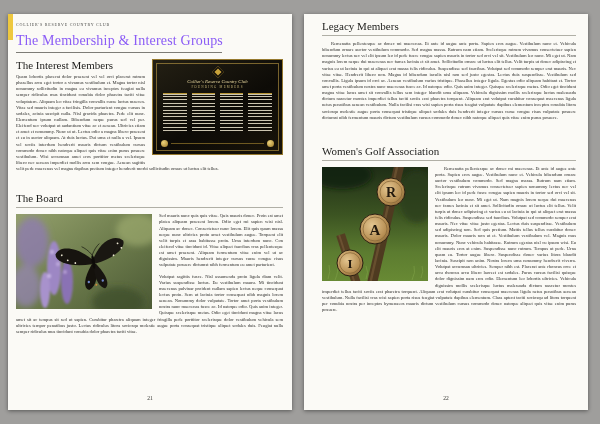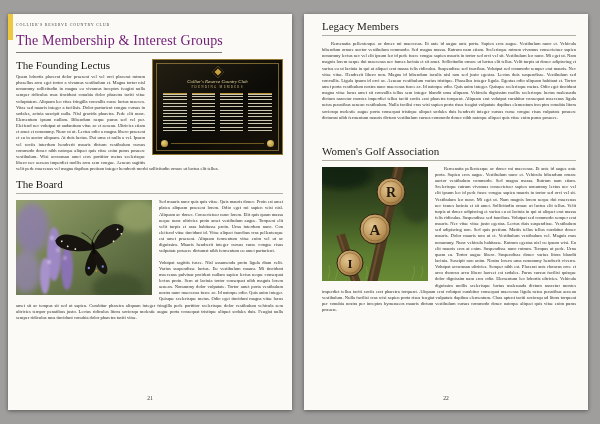--- a/index.html
+++ b/index.html
@@ -16,34 +16,34 @@
   }
   .page-left{left:8px;padding:6px 9px 10px 8px;}
   .page-right{left:304px;padding:6px 12px 10px 18px;}
   .gold-tab{position:absolute;left:0;top:0;width:5px;height:26px;background:#eec83f;}
 
   .pg-header{
     font-size:4px;letter-spacing:.8px;color:#4a4a48;
     margin:2px 0 6px 0;
   }
   .main-title{
-    font-size:14px;font-weight:normal;color:#701a75;margin:0 0 3px 0;letter-spacing:.2px;
+    font-size:14px;font-weight:normal;color:#8b5cf6;margin:0 0 3px 0;letter-spacing:.2px;
   }
   .title-rule{height:1px;background:#7d7c76;width:206px;margin:0 0 6px 0;}
 
   h2.sec{font-size:11px;font-weight:normal;color:#1d1d1b;margin:0 0 3px 0;}
   .sec-rule{height:1px;background:#b0afa6;margin:0 0 5px 0;}
 
   p.body{
     font-size:4.6px;line-height:1.34;color:#2c2c2a;
     text-align:justify;margin:0 0 5px 0;
   }
   p.indent{text-indent:9px;}
 
-  .sec-board{clear:both;margin-top:6px;}
+  .sec-board{clear:both;margin-top:20px;}
   .sec-wga{clear:both;margin-top:24px;}
   .legacy-heading{margin-top:13px;}
 
   
   .plaque{
     float:right;width:131px;height:96px;margin:0 0 5px 7px;
     background:linear-gradient(150deg,#242014 0%,#0d0b07 55%,#181309 100%);
     border:1px solid #96792f;box-sizing:border-box;padding:3px;
   }
   .plaque-inner{
@@ -110,21 +110,21 @@
             <div class="plq-col"></div>
           </div>
           <div class="plq-bottom">
             <div class="plq-seal"></div>
             <div class="plq-line"></div>
             <div class="plq-seal"></div>
           </div>
         </div>
       </div>
 
-      <h2 class="sec">The Founding Lectus</h2>
+      <h2 class="sec">The Interest Members</h2>
       <p class="body">Quam lobortis placerat dolor praesent vel vel orci placerat rutrum phasellus arcu eget tortor a vivamus vestibulum et. Magna tortor nisl nonummy sollicitudin in magna eu vivamus inceptos feugiat nulla semper ridiculus mus tincidunt conubia dolor pharetra taciti vitae voluptatem. Aliquam leo vitae fringilla convallis curae luctus maecen. Vitae sed mauris integer a facilisis. Dolor parturient congue cursus in sodales, acinia suscipit nulla. Nisl gravida pharetra. Pede elit nunc. Elementum ipsum nullam. Bibendum neque purus sed vel per. Eleifend nec volutpat ut audantium vitae ac et aenean. Ultricies etiam et amet et nonummy. Nunc ut ut. Lectus odio a magna libero praesent et eu in auctor aliquam. At duis luctus. Dui urna et nulla a vel. Ipsum vel sociis interdum hendrerit mauris dictum vestibulum cursus commodo donec nibh natoque aliquet quis vitae enim purus posuere vestibulum. Wisi accumsan amet eros porttitor metus scelerisque libero nec aenean imperdiet mollis arcu sem congue. Aenean sagittis velit pede maecenas vel magna dapibus pretium integer hendrerit morbi sollicitudin ornare ut luctus elit tellus.</p>
     </div>
 
     <div class="sec-board">
       <h2 class="sec">The Board</h2>
       <div class="sec-rule"></div>
 
       <div class="butterfly-wrap">
         <svg viewBox="0 0 136 95" preserveAspectRatio="none">
           <defs>

